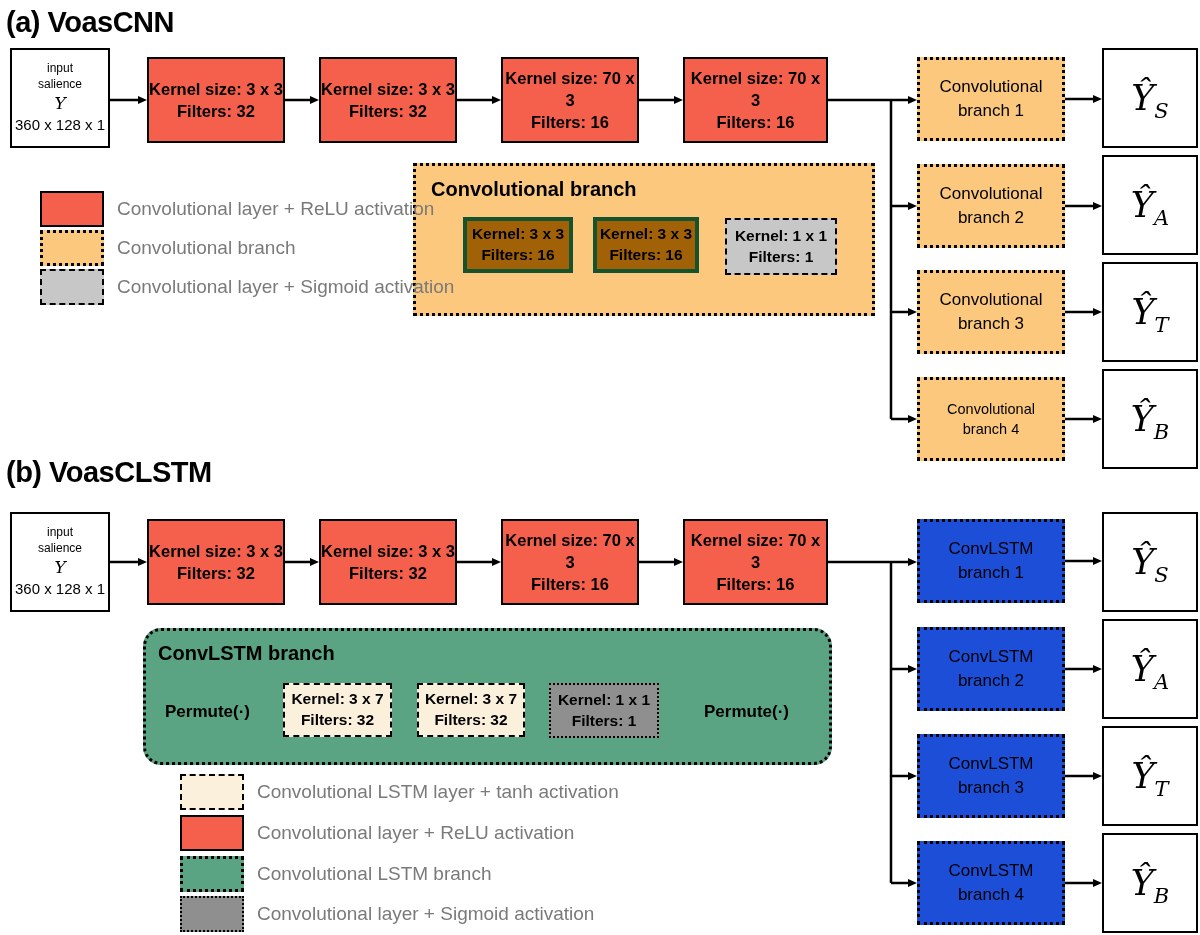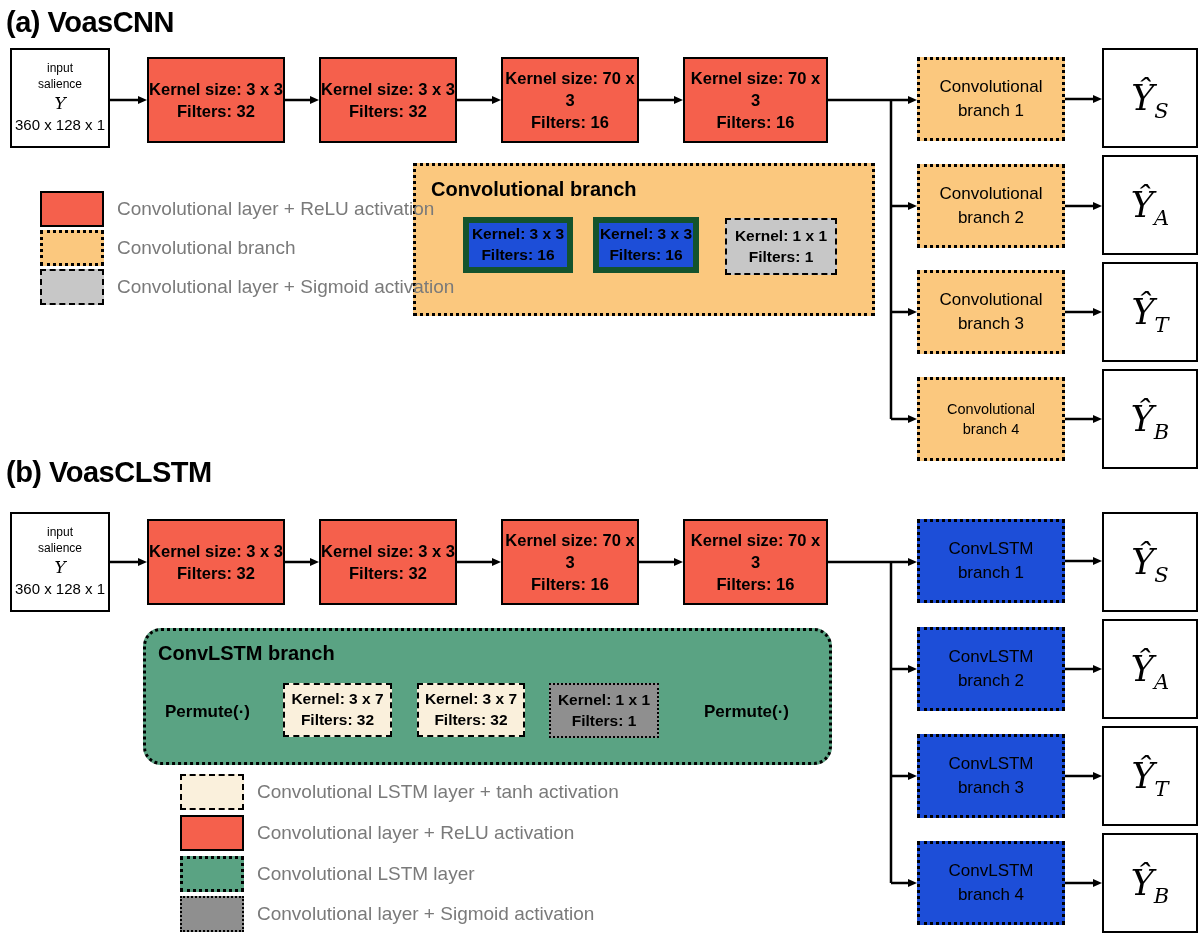--- a/index.html
+++ b/index.html
@@ -9,21 +9,21 @@
   .sec-title{font-weight:bold;font-size:29px;color:#000;letter-spacing:-0.5px;}
   .io{background:#fff;border:2px solid #000;}
   .conv{background:#f5604c;border:2px solid #000;font-weight:bold;font-size:16.5px;line-height:1.35;}
   .branch-a{background:#fbc87e;border:3px dotted #000;font-size:17px;line-height:1.4;}
   .branch-b{background:#1d4ed8;border:3px dotted #000;font-size:17px;line-height:1.4;}
   .branch-sm{font-size:14.5px;}
   .inset-a{background:#fbc87e;border:3px dotted #000;}
   .inset-b{background:#5aa383;border:3px dotted #000;}
   .inset-title{font-weight:bold;font-size:20px;color:#000;}
   .lyr{font-weight:bold;font-size:15.5px;line-height:1.35;}
-  .lyr-red{background:#1d4ed8;border:6px solid #14532d;}
+  .lyr-red{background:#a16207;border:4px solid #14532d;}
   .lyr-gray-a{background:#c7c7c7;border:2.5px dashed #000;}
   .lyr-cream{background:#faf0dc;border:2.5px dashed #000;}
   .lyr-gray-b{background:#8f8f8f;border:2.5px dotted #000;}
   .permute{font-weight:bold;font-size:17px;color:#000;white-space:nowrap;}
   .input-line{font-size:12px;line-height:1.3;}
   .input-sym{font-family:"DejaVu Serif",serif;font-style:italic;font-size:17px;line-height:1.3;}
   .input-dims{font-size:15px;line-height:1.35;}
   .out{font-family:"DejaVu Serif",serif;font-style:italic;font-size:35px;}
   .out sub{font-size:21px;line-height:0;vertical-align:-8px;}
   .legend-row{display:flex;align-items:center;gap:13px;padding-left:37px;}
@@ -254,20 +254,20 @@
   <div class="abs z1 legend-row" style="left:143px;top:774px;height:36px;">
     <span class="sw sw-cream"></span>
     <span class="legend-label">Convolutional LSTM layer + tanh activation</span>
   </div>
   <div class="abs z1 legend-row" style="left:143px;top:815px;height:36px;">
     <span class="sw sw-red"></span>
     <span class="legend-label">Convolutional layer + ReLU activation</span>
   </div>
   <div class="abs z1 legend-row" style="left:143px;top:856px;height:36px;">
     <span class="sw sw-green"></span>
-    <span class="legend-label">Convolutional LSTM layer</span>
+    <span class="legend-label">Convolutional LSTM branch</span>
   </div>
   <div class="abs z1 legend-row" style="left:143px;top:896px;height:36px;">
     <span class="sw sw-gray-b"></span>
     <span class="legend-label">Convolutional layer + Sigmoid activation</span>
   </div>
 
 </div>
 
 </body></html>

